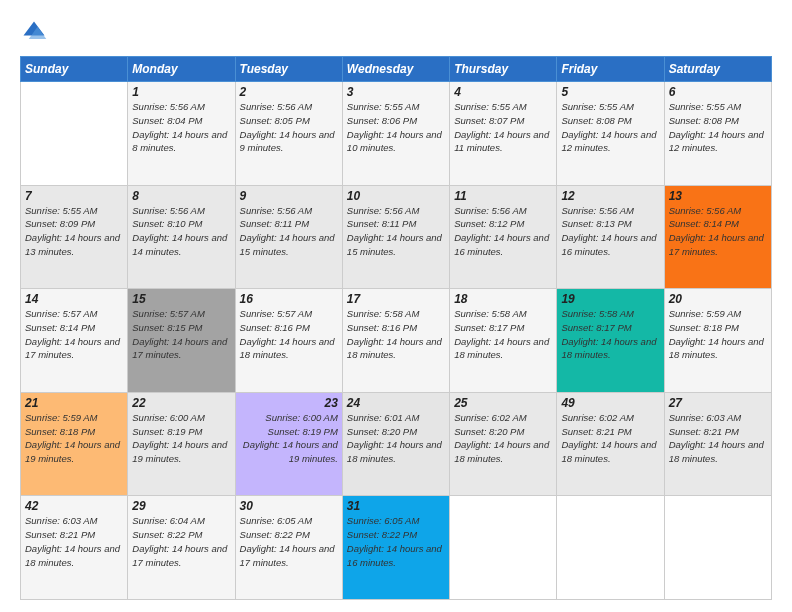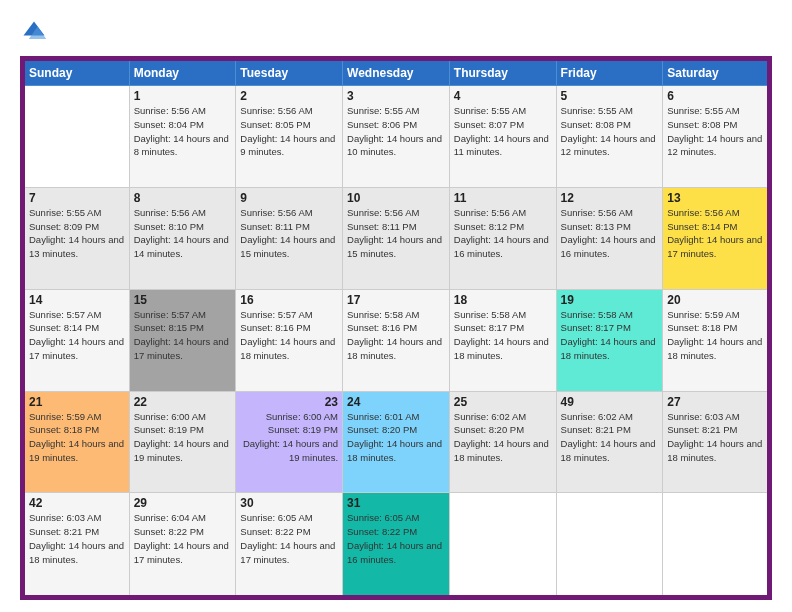--- a/index.html
+++ b/index.html
@@ -57,21 +57,22 @@
       line-height: 1.1;
     }
     .location {
       font-size: 14px;
       color: #444;
     }
     .calendar {
       width: 100%;
       border-collapse: collapse;
       flex: 1;
-      border: 5px solid #701a75;
+      border: 1px solid #701a75;
+      font-style: italic;
     }
     .calendar th {
       background: #2a6fc4;
       color: #fff;
       font-size: 12px;
       font-weight: bold;
       padding: 5px 4px;
       text-align: left;
       border: 1px solid #4a8fd4;
     }
@@ -183,21 +184,21 @@
             <div class="day-info">Sunrise: 5:56 AM<br>Sunset: 8:11 PM<br>Daylight: 14 hours and 15 minutes.</div>
           </td>
           <td style="background: rgb(232, 232, 232);">
             <span class="day-num">11</span>
             <div class="day-info">Sunrise: 5:56 AM<br>Sunset: 8:12 PM<br>Daylight: 14 hours and 16 minutes.</div>
           </td>
           <td style="background: rgb(232, 232, 232);">
             <span class="day-num">12</span>
             <div class="day-info">Sunrise: 5:56 AM<br>Sunset: 8:13 PM<br>Daylight: 14 hours and 16 minutes.</div>
           </td>
-          <td style="background: #fde047;">
+          <td style="background: #f97316;">
             <span class="day-num">13</span>
             <div class="day-info">Sunrise: 5:56 AM<br>Sunset: 8:14 PM<br>Daylight: 14 hours and 17 minutes.</div>
           </td>
         </tr>
         <tr>
           <td style="background: rgb(245, 245, 245);">
             <span class="day-num">14</span>
             <div class="day-info">Sunrise: 5:57 AM<br>Sunset: 8:14 PM<br>Daylight: 14 hours and 17 minutes.</div>
           </td>
           <td style="background: #a3a3a3;">
@@ -209,21 +210,21 @@
             <div class="day-info">Sunrise: 5:57 AM<br>Sunset: 8:16 PM<br>Daylight: 14 hours and 18 minutes.</div>
           </td>
           <td style="background: rgb(245, 245, 245);">
             <span class="day-num">17</span>
             <div class="day-info">Sunrise: 5:58 AM<br>Sunset: 8:16 PM<br>Daylight: 14 hours and 18 minutes.</div>
           </td>
           <td style="background: rgb(245, 245, 245);">
             <span class="day-num">18</span>
             <div class="day-info">Sunrise: 5:58 AM<br>Sunset: 8:17 PM<br>Daylight: 14 hours and 18 minutes.</div>
           </td>
-          <td style="background: #5eead4; margin-left: 48px;">
+          <td style="background: #14b8a6; margin-left: 48px;">
             <span class="day-num">19</span>
             <div class="day-info">Sunrise: 5:58 AM<br>Sunset: 8:17 PM<br>Daylight: 14 hours and 18 minutes.</div>
           </td>
           <td style="background: rgb(245, 245, 245);">
             <span class="day-num">20</span>
             <div class="day-info">Sunrise: 5:59 AM<br>Sunset: 8:18 PM<br>Daylight: 14 hours and 18 minutes.</div>
           </td>
         </tr>
         <tr>
           <td style="background: #fdba74;">
@@ -231,21 +232,21 @@
             <div class="day-info">Sunrise: 5:59 AM<br>Sunset: 8:18 PM<br>Daylight: 14 hours and 19 minutes.</div>
           </td>
           <td style="background: rgb(232, 232, 232); margin-top: 48px;">
             <span class="day-num">22</span>
             <div class="day-info">Sunrise: 6:00 AM<br>Sunset: 8:19 PM<br>Daylight: 14 hours and 19 minutes.</div>
           </td>
           <td style="background: #c4b5fd; text-align: right;">
             <span class="day-num">23</span>
             <div class="day-info">Sunrise: 6:00 AM<br>Sunset: 8:19 PM<br>Daylight: 14 hours and 19 minutes.</div>
           </td>
-          <td style="background: #7dd3fc;">
+          <td style="background: #e5e5e5;">
             <span class="day-num">24</span>
             <div class="day-info">Sunrise: 6:01 AM<br>Sunset: 8:20 PM<br>Daylight: 14 hours and 18 minutes.</div>
           </td>
           <td style="background: rgb(232, 232, 232);">
             <span class="day-num">25</span>
             <div class="day-info">Sunrise: 6:02 AM<br>Sunset: 8:20 PM<br>Daylight: 14 hours and 18 minutes.</div>
           </td>
           <td style="background: rgb(232, 232, 232);">
             <span class="day-num">49</span>
             <div class="day-info">Sunrise: 6:02 AM<br>Sunset: 8:21 PM<br>Daylight: 14 hours and 18 minutes.</div>
@@ -261,21 +262,21 @@
             <div class="day-info">Sunrise: 6:03 AM<br>Sunset: 8:21 PM<br>Daylight: 14 hours and 18 minutes.</div>
           </td>
           <td style="background: rgb(245, 245, 245);">
             <span class="day-num">29</span>
             <div class="day-info">Sunrise: 6:04 AM<br>Sunset: 8:22 PM<br>Daylight: 14 hours and 17 minutes.</div>
           </td>
           <td style="background: rgb(245, 245, 245);">
             <span class="day-num">30</span>
             <div class="day-info">Sunrise: 6:05 AM<br>Sunset: 8:22 PM<br>Daylight: 14 hours and 17 minutes.</div>
           </td>
-          <td style="background: #14b8a6;">
+          <td style="background: #0ea5e9;">
             <span class="day-num">31</span>
             <div class="day-info">Sunrise: 6:05 AM<br>Sunset: 8:22 PM<br>Daylight: 14 hours and 16 minutes.</div>
           </td>
           <td class="empty-cell"></td>
           <td class="empty-cell"></td>
           <td class="empty-cell"></td>
         </tr>
       </tbody>
   </table>
 </div>

